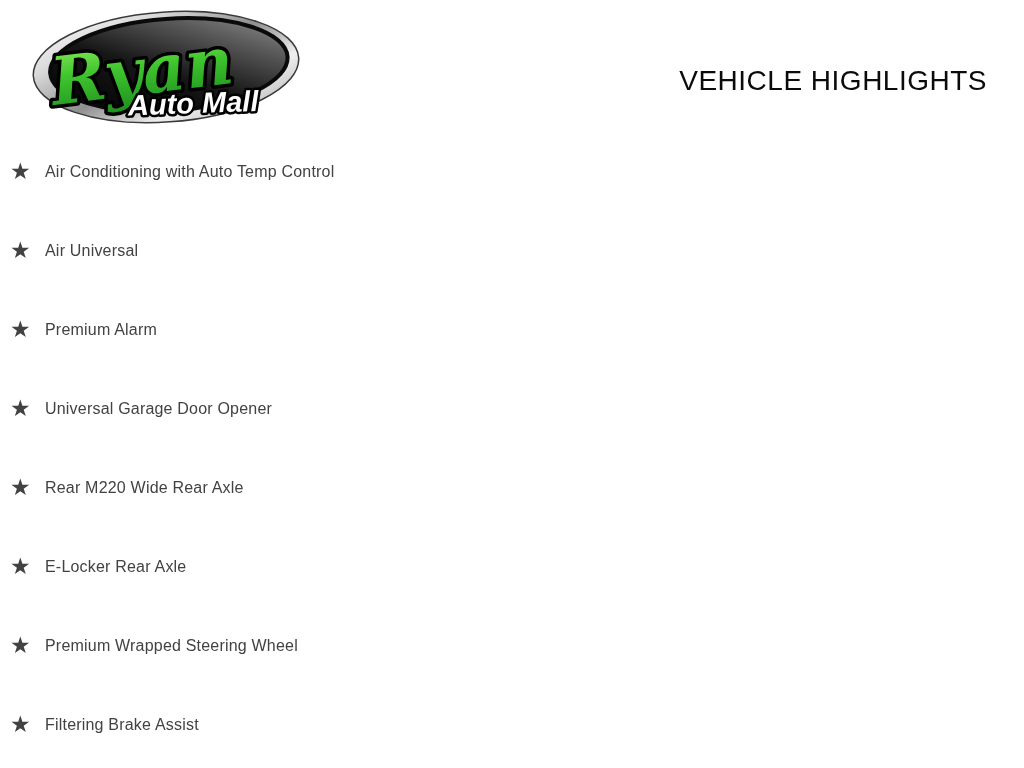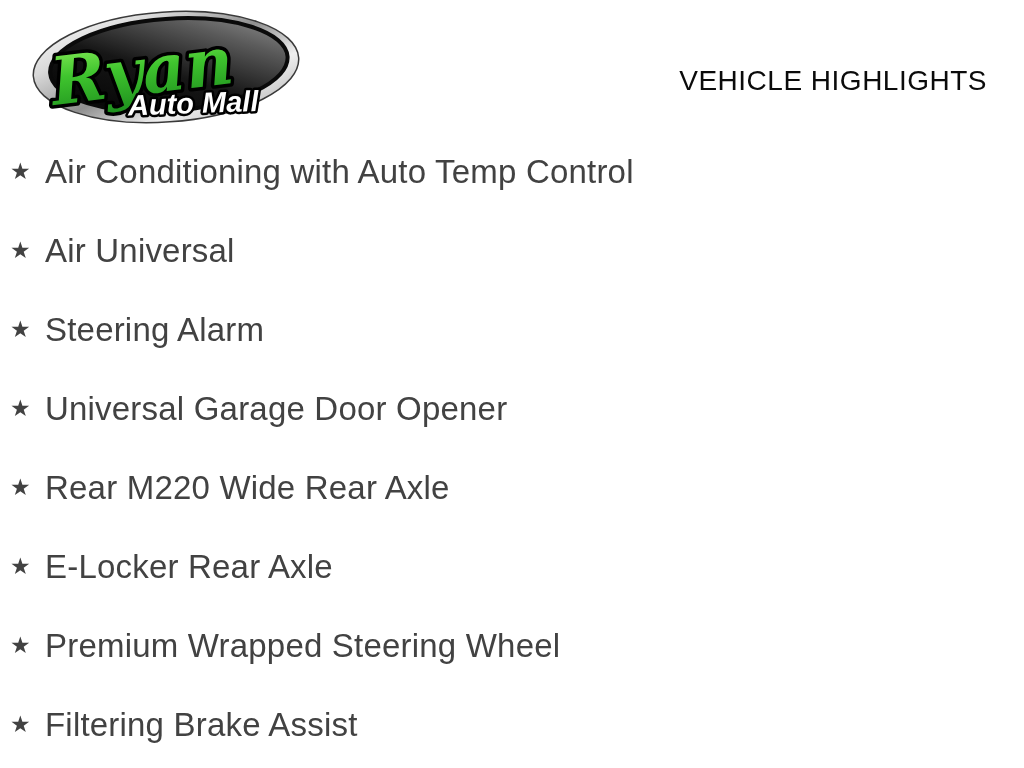--- a/index.html
+++ b/index.html
@@ -16,21 +16,21 @@
     letter-spacing: 0.5px; white-space: nowrap; margin-top: 15px;
   }
 
   
   .feature-list { position: absolute; top: 132px; left: 0; width: 1024px; list-style: none; }
   .feature-item {
     display: flex; align-items: center; height: 79px; padding-left: 10px;
   }
   .star { width: 35px; font-size: 23px; color: #424242; line-height: 1;
           font-family: "DejaVu Sans", sans-serif; flex: 0 0 35px; }
-  .feature-label { font-size: 33px; color: #424242; letter-spacing: 0.2px; }
+  .feature-label { font-size: 16px; color: #424242; letter-spacing: 0.2px; }
 </style>
 </head>
 <body>
 
 <div class="header">
 
   <div class="logo">
     <svg viewBox="0 0 276 122" xmlns="http://www.w3.org/2000/svg">
       <defs>
         <linearGradient id="chrome" x1="0" y1="0" x2="1" y2="1">
@@ -68,21 +68,21 @@
   <li class="feature-item">
     <span class="star">★</span>
     <span class="feature-label">Air Conditioning with Auto Temp Control</span>
   </li>
   <li class="feature-item">
     <span class="star">★</span>
     <span class="feature-label">Air Universal</span>
   </li>
   <li class="feature-item">
     <span class="star">★</span>
-    <span class="feature-label">Steering Alarm</span>
+    <span class="feature-label">Premium Alarm</span>
   </li>
   <li class="feature-item">
     <span class="star">★</span>
     <span class="feature-label">Universal Garage Door Opener</span>
   </li>
   <li class="feature-item">
     <span class="star">★</span>
     <span class="feature-label">Rear M220 Wide Rear Axle</span>
   </li>
   <li class="feature-item">

